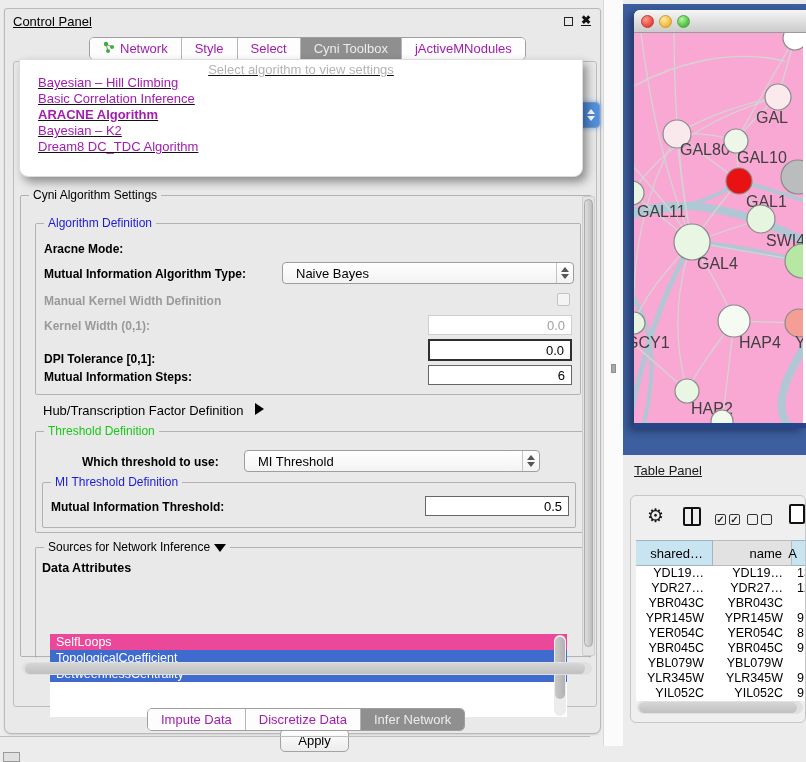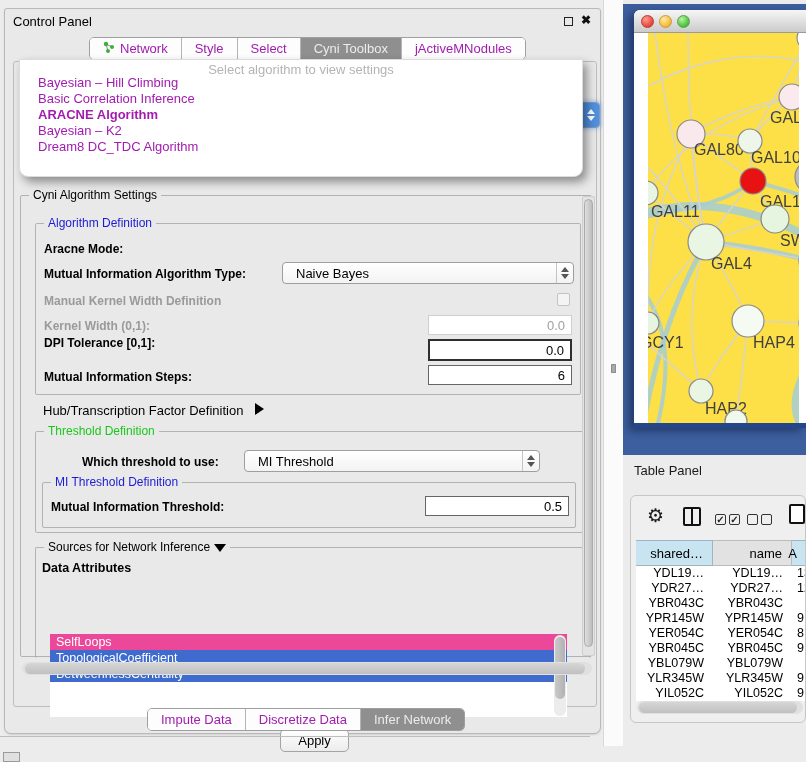--- a/index.html
+++ b/index.html
@@ -1,18 +1,18 @@
 <!DOCTYPE html>
 <html><head>
 <meta charset="utf-8">
 <style>
   * { margin:0; padding:0; box-sizing:border-box; }
   html,body { width:806px; height:762px; }
   body { position:relative; background:#ececec; font-family:"Liberation Sans", sans-serif; color:#111; overflow:hidden; }
-  .abs { position:absolute; }
+  .abs { position:absolute;text-decoration:underline; }
 
   
   #control-window { left:4px; top:8px; width:597px; height:726px; background:#e9e9e9;
     border:1px solid #b9b9b9; border-radius:3px 3px 7px 7px; box-shadow:0 1px 2px rgba(0,0,0,.12); }
   .cp-title { left:8px; top:5px; font-size:13px; color:#000; }
   .win-float { right:27px; top:8px; width:9px; height:9px; border:1.5px solid #222; }
   .win-close { right:9px; top:4px; font-size:12px; font-weight:bold; color:#111; cursor:default; }
 
   
   .seg { position:absolute; display:flex; height:23px; border:1px solid #9f9f9f; border-radius:5px;
@@ -91,21 +91,21 @@
   
   #blue-bg { left:623px; top:4px; width:183px; height:451px; background:#3d5f9f; }
   #net-window { left:634px; top:10px; width:172px; height:418px; background:#fff; border-radius:6px 0 0 0;
     border-bottom:5px solid #26468a; box-shadow:-5px 3px 9px rgba(5,12,40,.45); }
   #net-titlebar { position:absolute; left:0; top:0; width:100%; height:23px; border-radius:6px 0 0 0;
     background:linear-gradient(#f6f6f6,#cbcbcb); border-bottom:1px solid #9a9a9a; }
   .light { position:absolute; top:5px; width:13px; height:13px; border-radius:50%; }
   .light.red { left:7px; background:radial-gradient(circle at 35% 30%, #ff9d92, #ee4f44 60%, #c8352c); border:1px solid #b53d34; }
   .light.yellow { left:25px; background:radial-gradient(circle at 35% 30%, #ffe9a8, #f7bf42 60%, #d99b28); border:1px solid #c99c33; }
   .light.green { left:43px; background:radial-gradient(circle at 35% 30%, #bdf0a9, #55c943 60%, #3da42f); border:1px solid #57a348; }
-  #net-canvas { position:absolute; left:14px; top:23px; width:151px; height:390px; overflow:hidden; background:#fde047; }
+  #net-canvas { position:absolute; left:0; top:23px; width:169px; height:390px; overflow:hidden; background:#f9a8d4; }
 
   #table-title { left:634px; top:463px; font-size:13px; color:#1a1a1a; }
   #table-container { left:630px; top:495px; width:176px; height:228px; background:#efefef; border:1px solid #c6c6c6; border-radius:6px; overflow:hidden; }
   #table-toolbar { position:absolute; left:0; top:0; width:100%; height:44px; }
   .tbicon { position:absolute; color:#1a1a1a; }
   #gear-icon { left:16px; top:8px; font-size:19px; }
   #columns-icon { left:52px; top:11px; width:18px; height:19px; border:2px solid #111; border-radius:2px; }
   #columns-icon::after { content:""; position:absolute; left:6px; top:0; width:2px; height:15px; background:#111; }
   .cbpair { display:flex; gap:3px; }
   .cb { width:11px; height:11px; border:1.5px solid #333; border-radius:2px; font-size:10px; line-height:9px; text-align:center; color:#222; font-weight:bold; }
@@ -182,21 +182,21 @@
               <i class="dn"></i>
             </div>
         </div>
 
         <div class="lbl dis" style="left:8px; top:70px;">Manual Kernel Width Definition</div>
         <div class="checkbox" style="left:521px; top:69px;"></div>
 
         <div class="lbl dis" style="left:8px; top:95px;">Kernel Width (0,1):</div>
         <div class="field dis" style="left:392px; top:91px; width:144px; height:20px;">0.0</div>
 
-        <div class="lbl" style="left:8px; top:112px;">DPI Tolerance [0,1]:</div>
+        <div class="lbl" style="left:8px; top:128px;">DPI Tolerance [0,1]:</div>
         <div class="field focus" style="left:392px; top:115px; width:144px; height:22px;">0.0</div>
 
         <div class="lbl" style="left:8px; top:146px;">Mutual Information Steps:</div>
         <div class="field norm" style="left:392px; top:141px; width:144px; height:20px;">6</div>
       </div>
 
       <div class="lbl plain" style="left:22px; top:207px;">
         <span>Hub/Transcription Factor Definition</span>
         <span class="tri-right" style="margin-left:8px;"></span>
       </div>

